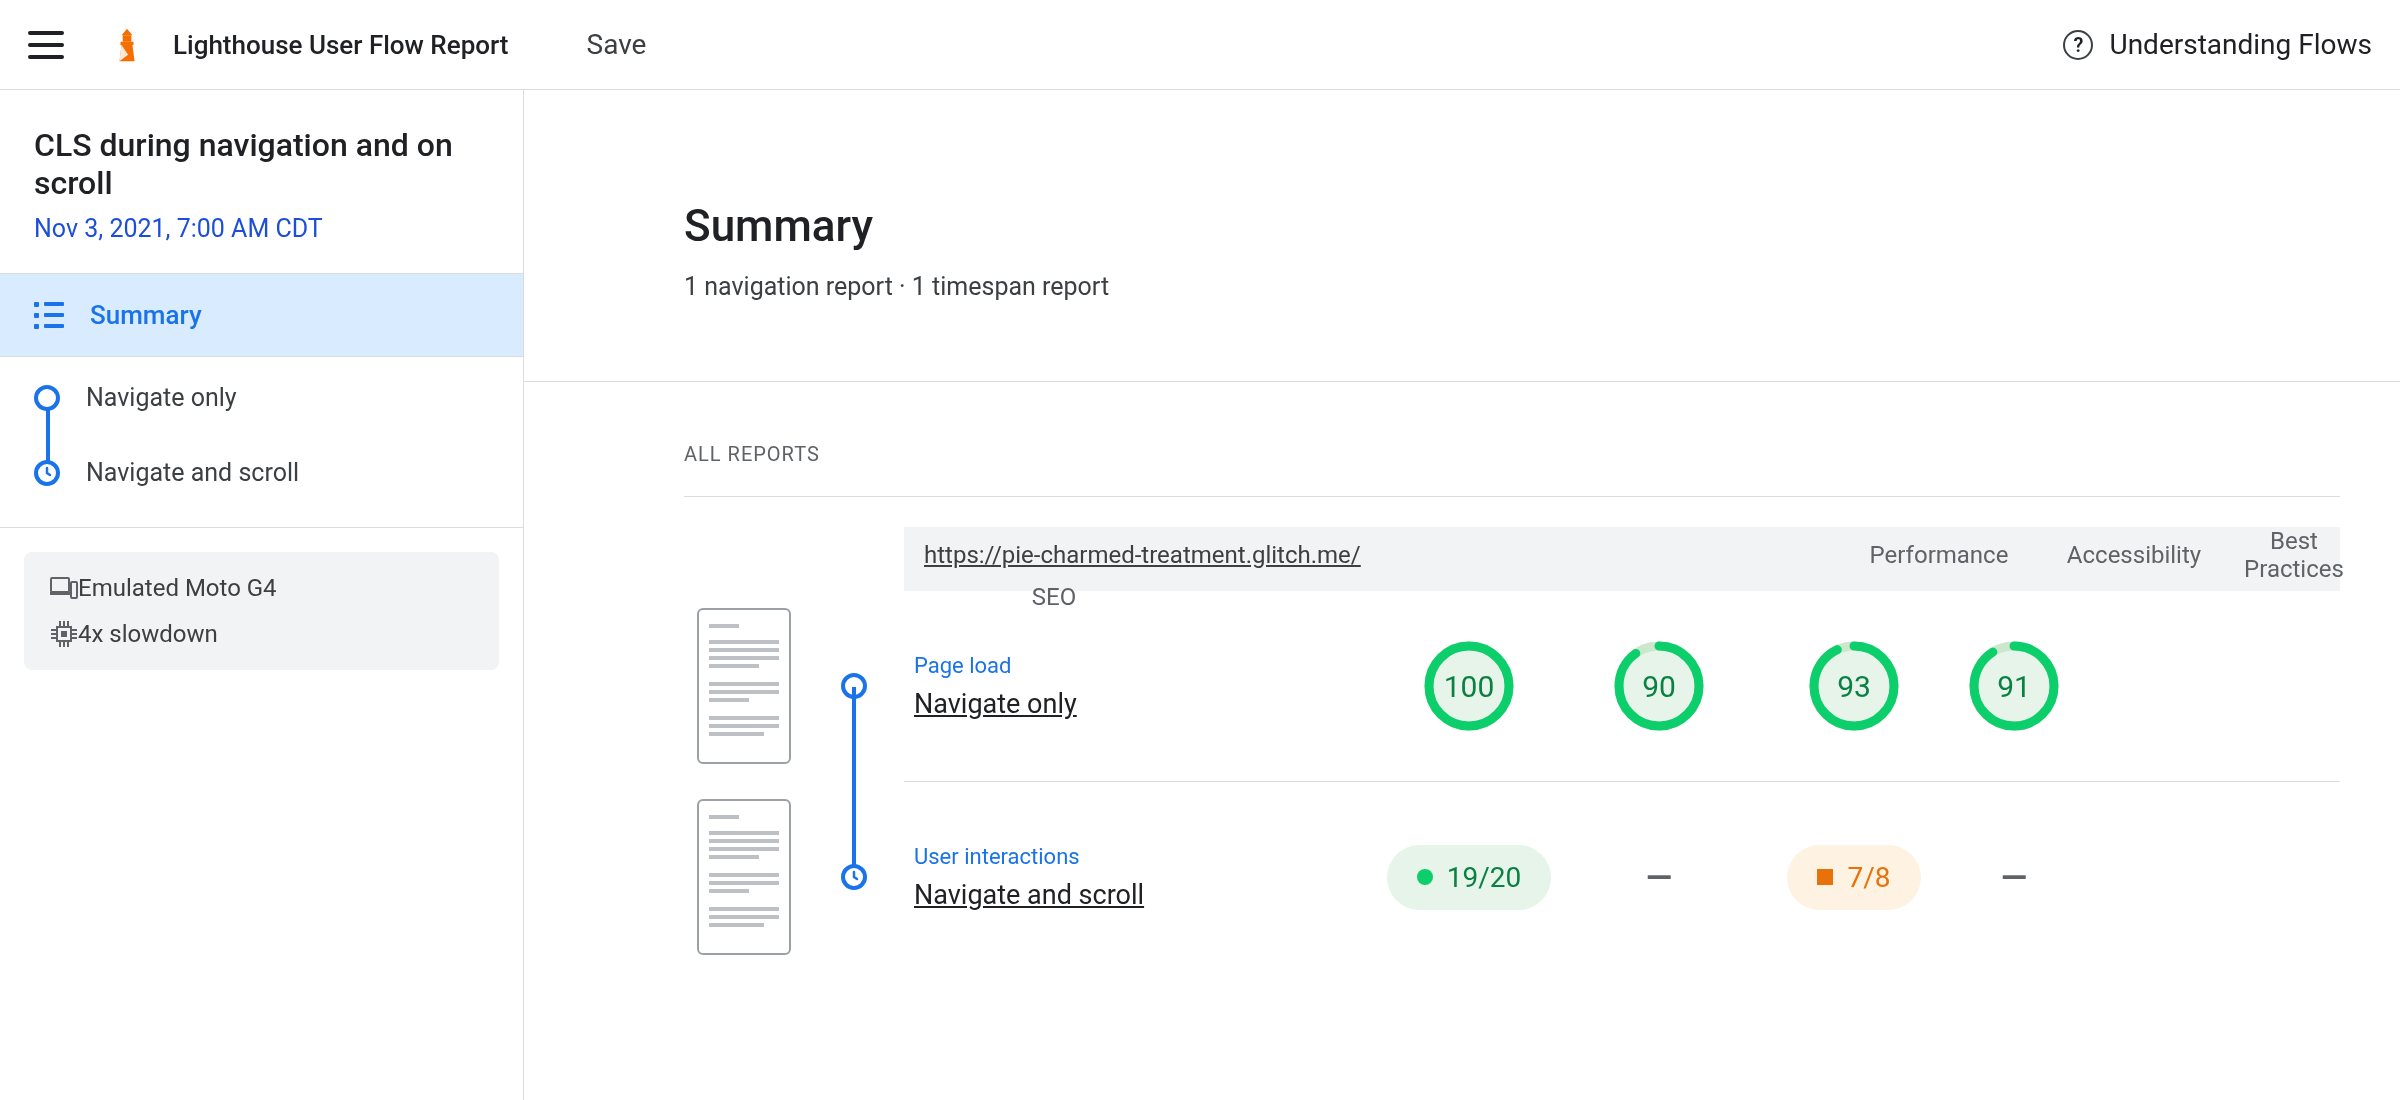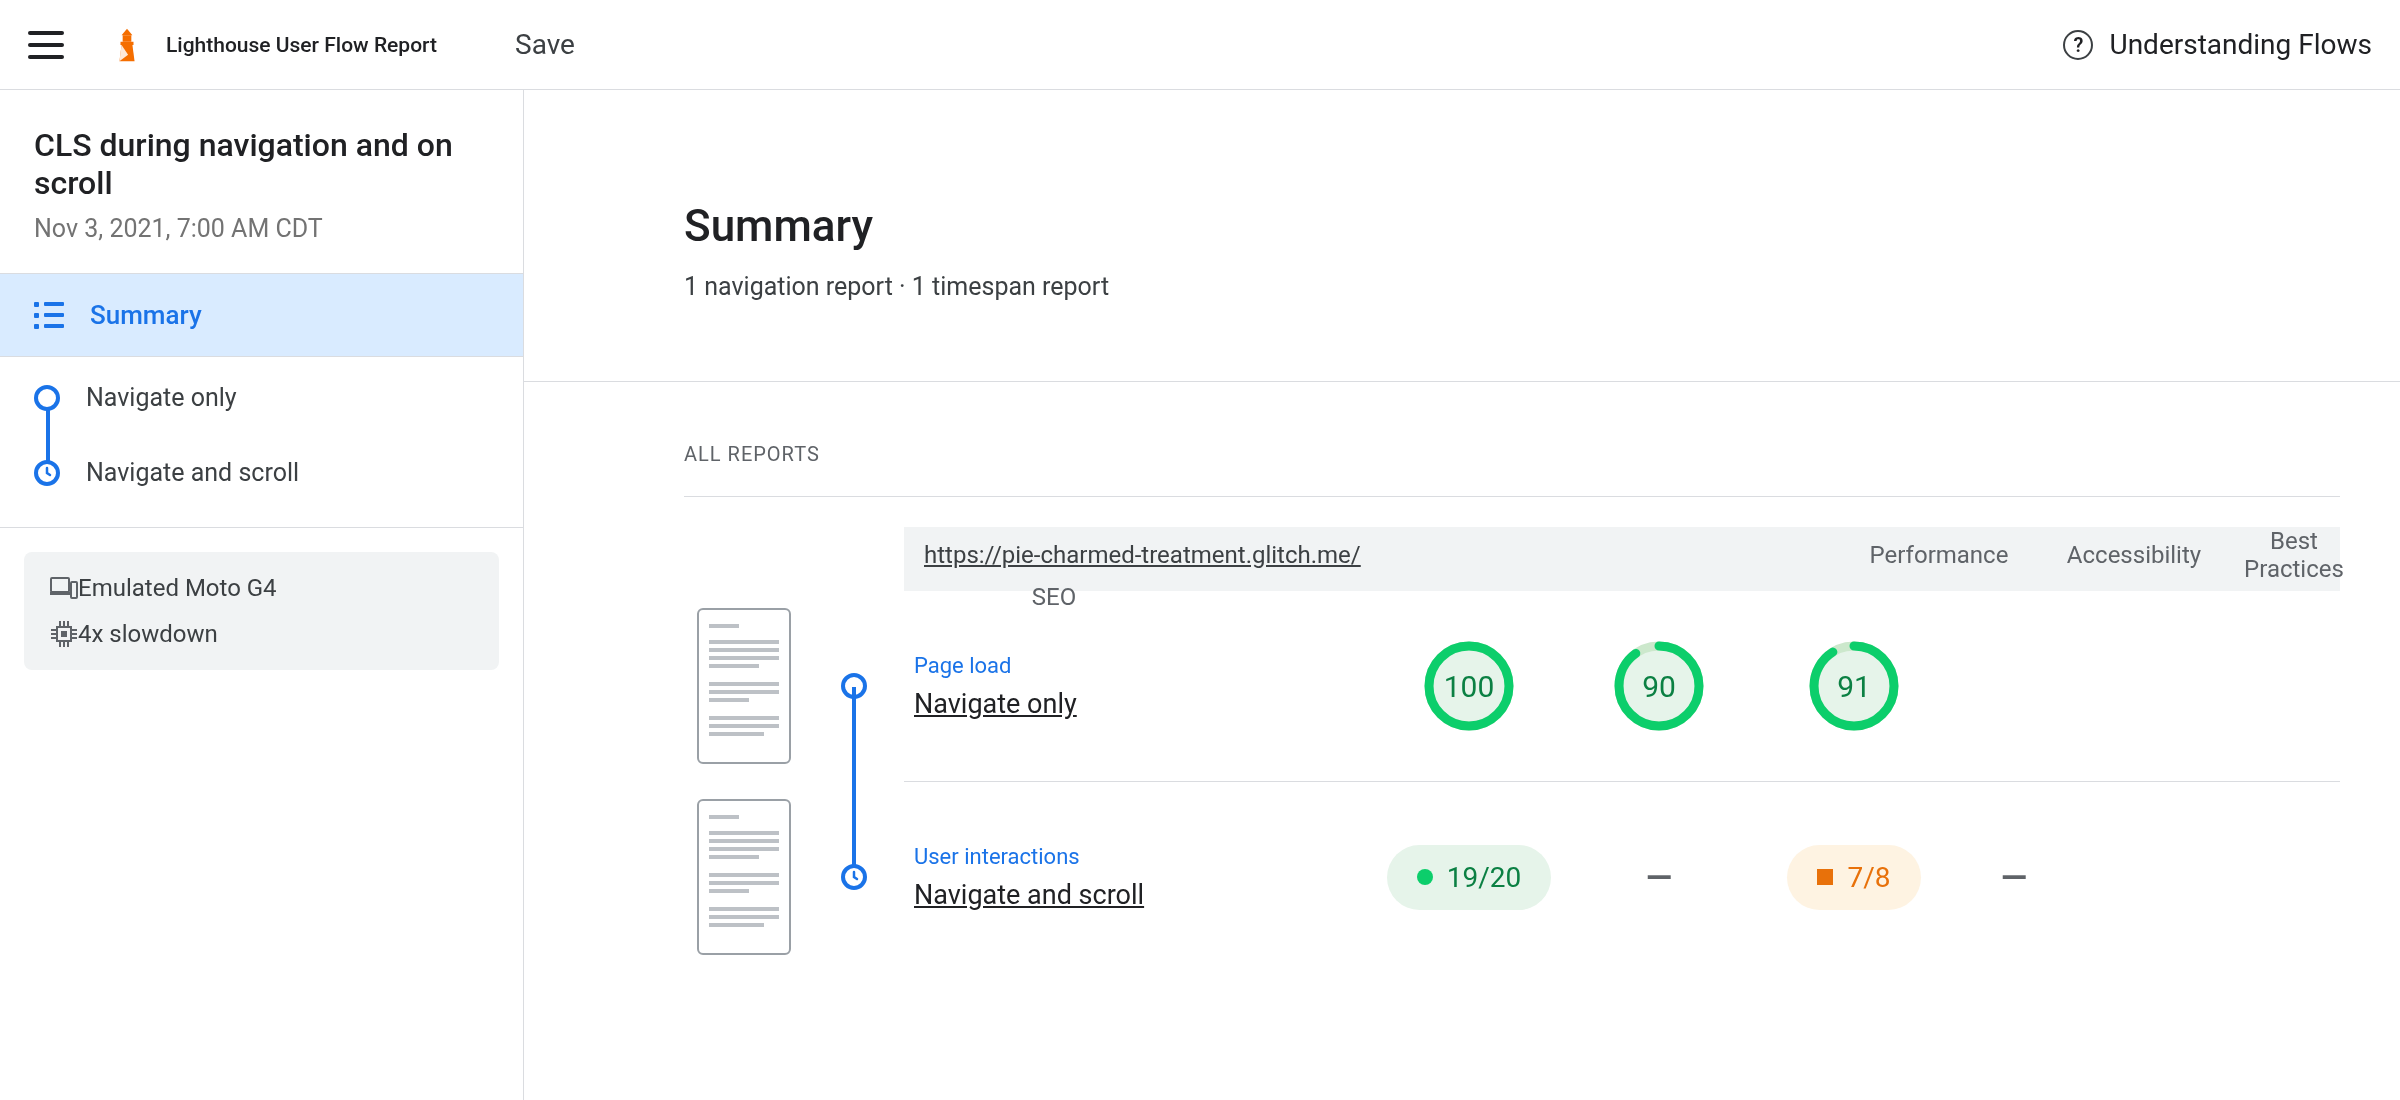--- a/index.html
+++ b/index.html
@@ -26,21 +26,21 @@
     cursor: pointer;
     margin-right: 48px;
   }
   .hamburger span {
     display: block; height: 4px; background: #202124; border-radius: 2px;
   }
   .lighthouse-icon {
     width: 30px; height: 38px; margin-right: 24px;
     display: flex; align-items: center; justify-content: center;
   }
-  .app-title { font-size: 21px; font-weight: 500; }
+  .app-title { font-size: 26px; font-weight: 500; margin-left: 7px; }
   .save-btn {
     margin-left: 78px; font-size: 28px; font-weight: 400; color: #3c4043;
     cursor: pointer;
   }
   .top-right {
     margin-left: auto; display: flex; align-items: center; gap: 16px;
     font-size: 28px; color: #202124; cursor: pointer;
   }
   .help-icon {
     width: 30px; height: 30px; border: 2.5px solid #3c4043; border-radius: 50%;
@@ -53,21 +53,21 @@
   .sidebar {
     width: 524px; border-right: 1px solid #dadce0;
     display: flex; flex-direction: column;
   }
 
   .side-header {
     padding: 36px 34px 30px;
     border-bottom: 1px solid #dadce0;
   }
   .flow-title { font-size: 32px; font-weight: 500; margin-bottom: 12px; }
-  .flow-date  { font-size: 25px; color: #737373; }
+  .flow-date  { font-size: 25px; color: #1d4ed8; }
 
   .nav-section { border-bottom: 1px solid #dadce0; }
   .nav-item {
     display: flex; align-items: center; gap: 26px;
     padding: 26px 34px; font-size: 26px; cursor: pointer;
   }
   .nav-item.active { background: #d9ebff; color: #1a73e8; font-weight: 500; }
   .summary-icon {
     width: 30px; height: 30px; position: relative;
   }
@@ -330,20 +330,30 @@
           <div class="cell-c" id="g-a11y-0">
               <div class="gauge">
     <div class="gauge-inner-fill"></div>
     <svg viewBox="0 0 96 96">
       <circle class="bg" cx="48" cy="48" r="40"></circle>
       <circle class="fg" cx="48" cy="48" r="40" stroke-dasharray="251.32741228718345" stroke-dashoffset="25.132741228718338"></circle>
     </svg>
     <div class="gauge-num">90</div>
   </div>
             </div>
+          <div class="cell-c" id="g-bp-0">
+              <div class="gauge">
+    <div class="gauge-inner-fill"></div>
+    <svg viewBox="0 0 96 96">
+      <circle class="bg" cx="48" cy="48" r="40"></circle>
+      <circle class="fg" cx="48" cy="48" r="40" stroke-dasharray="251.32741228718345" stroke-dashoffset="17.59291886010283"></circle>
+    </svg>
+    <div class="gauge-num">93</div>
+  </div>
+            </div>
           <div class="cell-c" id="g-seo-0">
               <div class="gauge">
     <div class="gauge-inner-fill"></div>
     <svg viewBox="0 0 96 96">
       <circle class="bg" cx="48" cy="48" r="40"></circle>
       <circle class="fg" cx="48" cy="48" r="40" stroke-dasharray="251.32741228718345" stroke-dashoffset="22.619467105846503"></circle>
     </svg>
     <div class="gauge-num">91</div>
   </div>
             </div>

